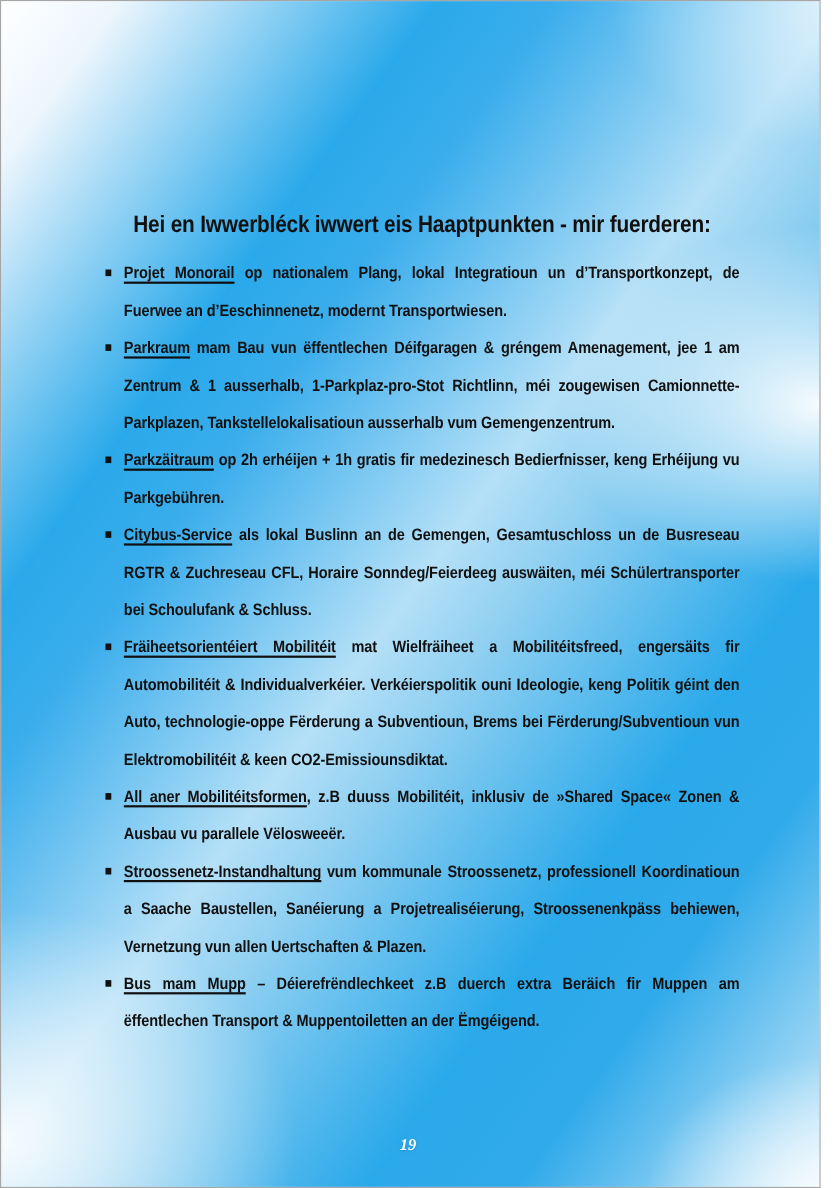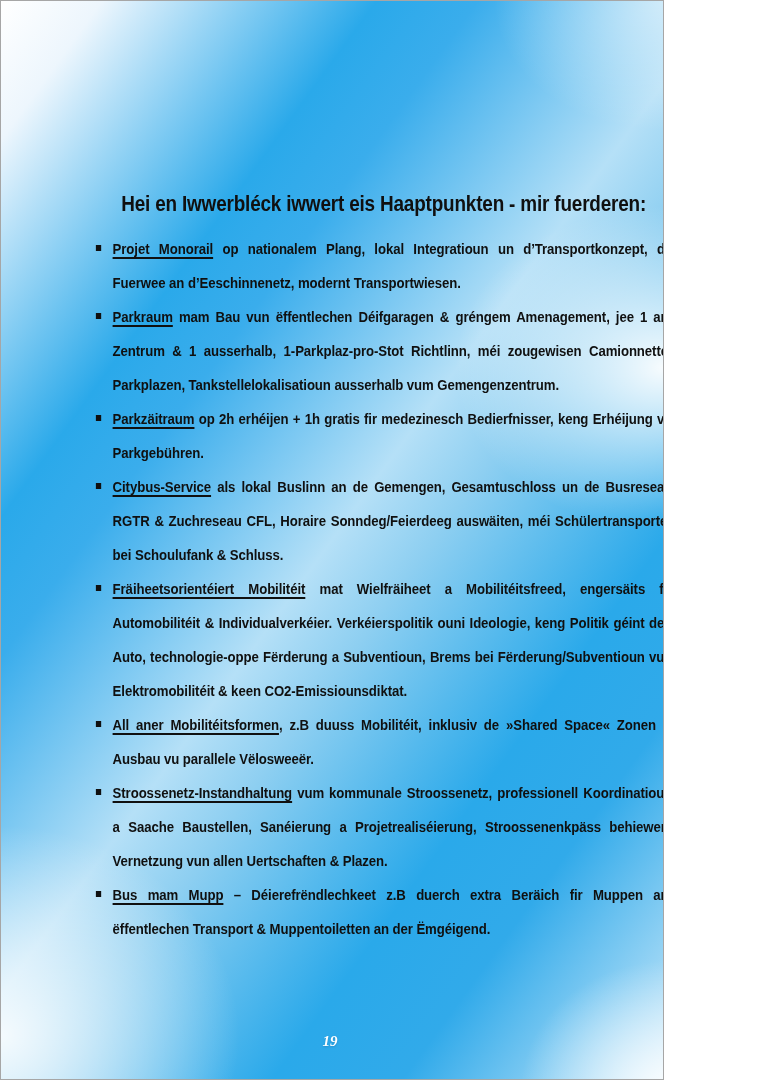--- a/index.html
+++ b/index.html
@@ -1,18 +1,18 @@
 <!DOCTYPE html>
 <html style="--accent: #2aa9ea; --text: #101010; --pagenum: #ffffff;"><head>
 <meta charset="utf-8">
 <style>
   html, body { margin: 0; padding: 0; background: #ffffff; }
   .page {
     position: relative;
-    width: 664px;
+    width: 746px;
     height: 1080px;
     box-sizing: border-box;
     border: 1px solid #a6a6a6;
     overflow: hidden;
     font-family: "Liberation Sans", "DejaVu Sans", sans-serif;
     background:
       radial-gradient(42% 20% at 100% 34%, rgba(255,255,255,0.95), rgba(255,255,255,0) 75%),
       radial-gradient(34% 16% at 100% 0%,  rgba(255,255,255,0.55), rgba(255,255,255,0) 75%),
       radial-gradient(48% 26% at 0% 96%,   rgba(255,255,255,0.88), rgba(255,255,255,0) 75%),
       radial-gradient(30% 16% at 101% 101%,rgba(255,255,255,0.9),  rgba(255,255,255,0) 75%),

